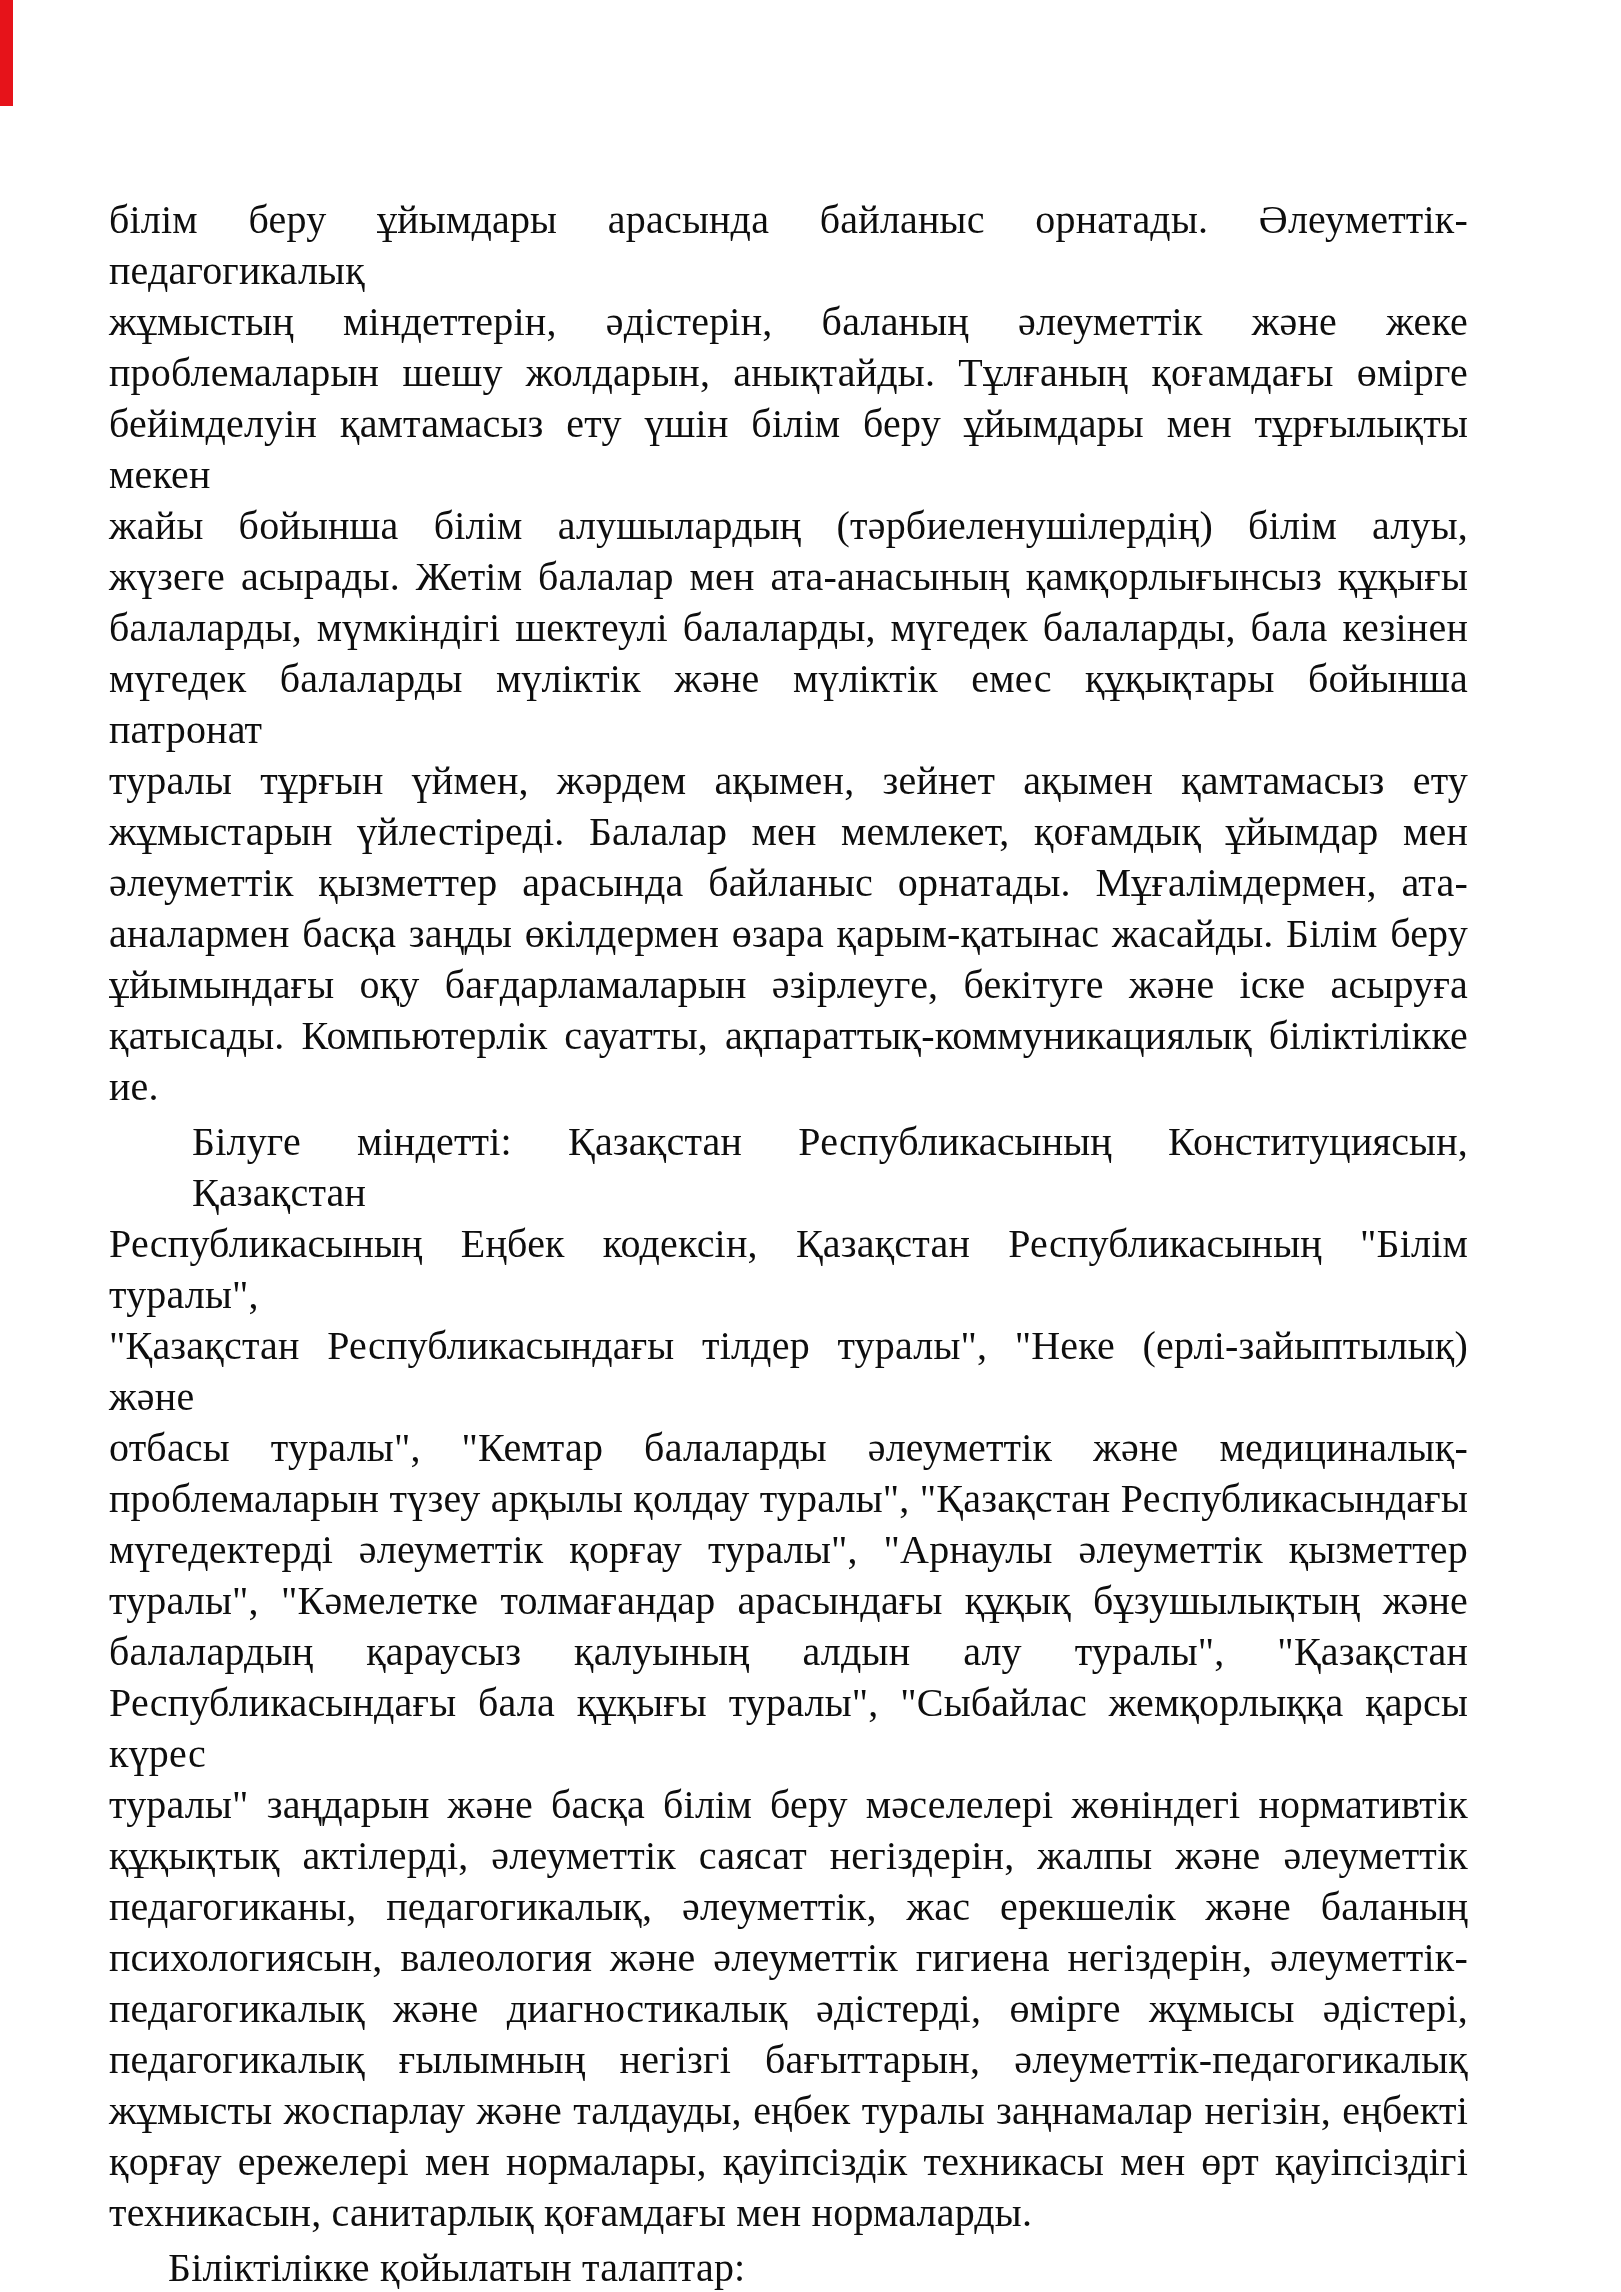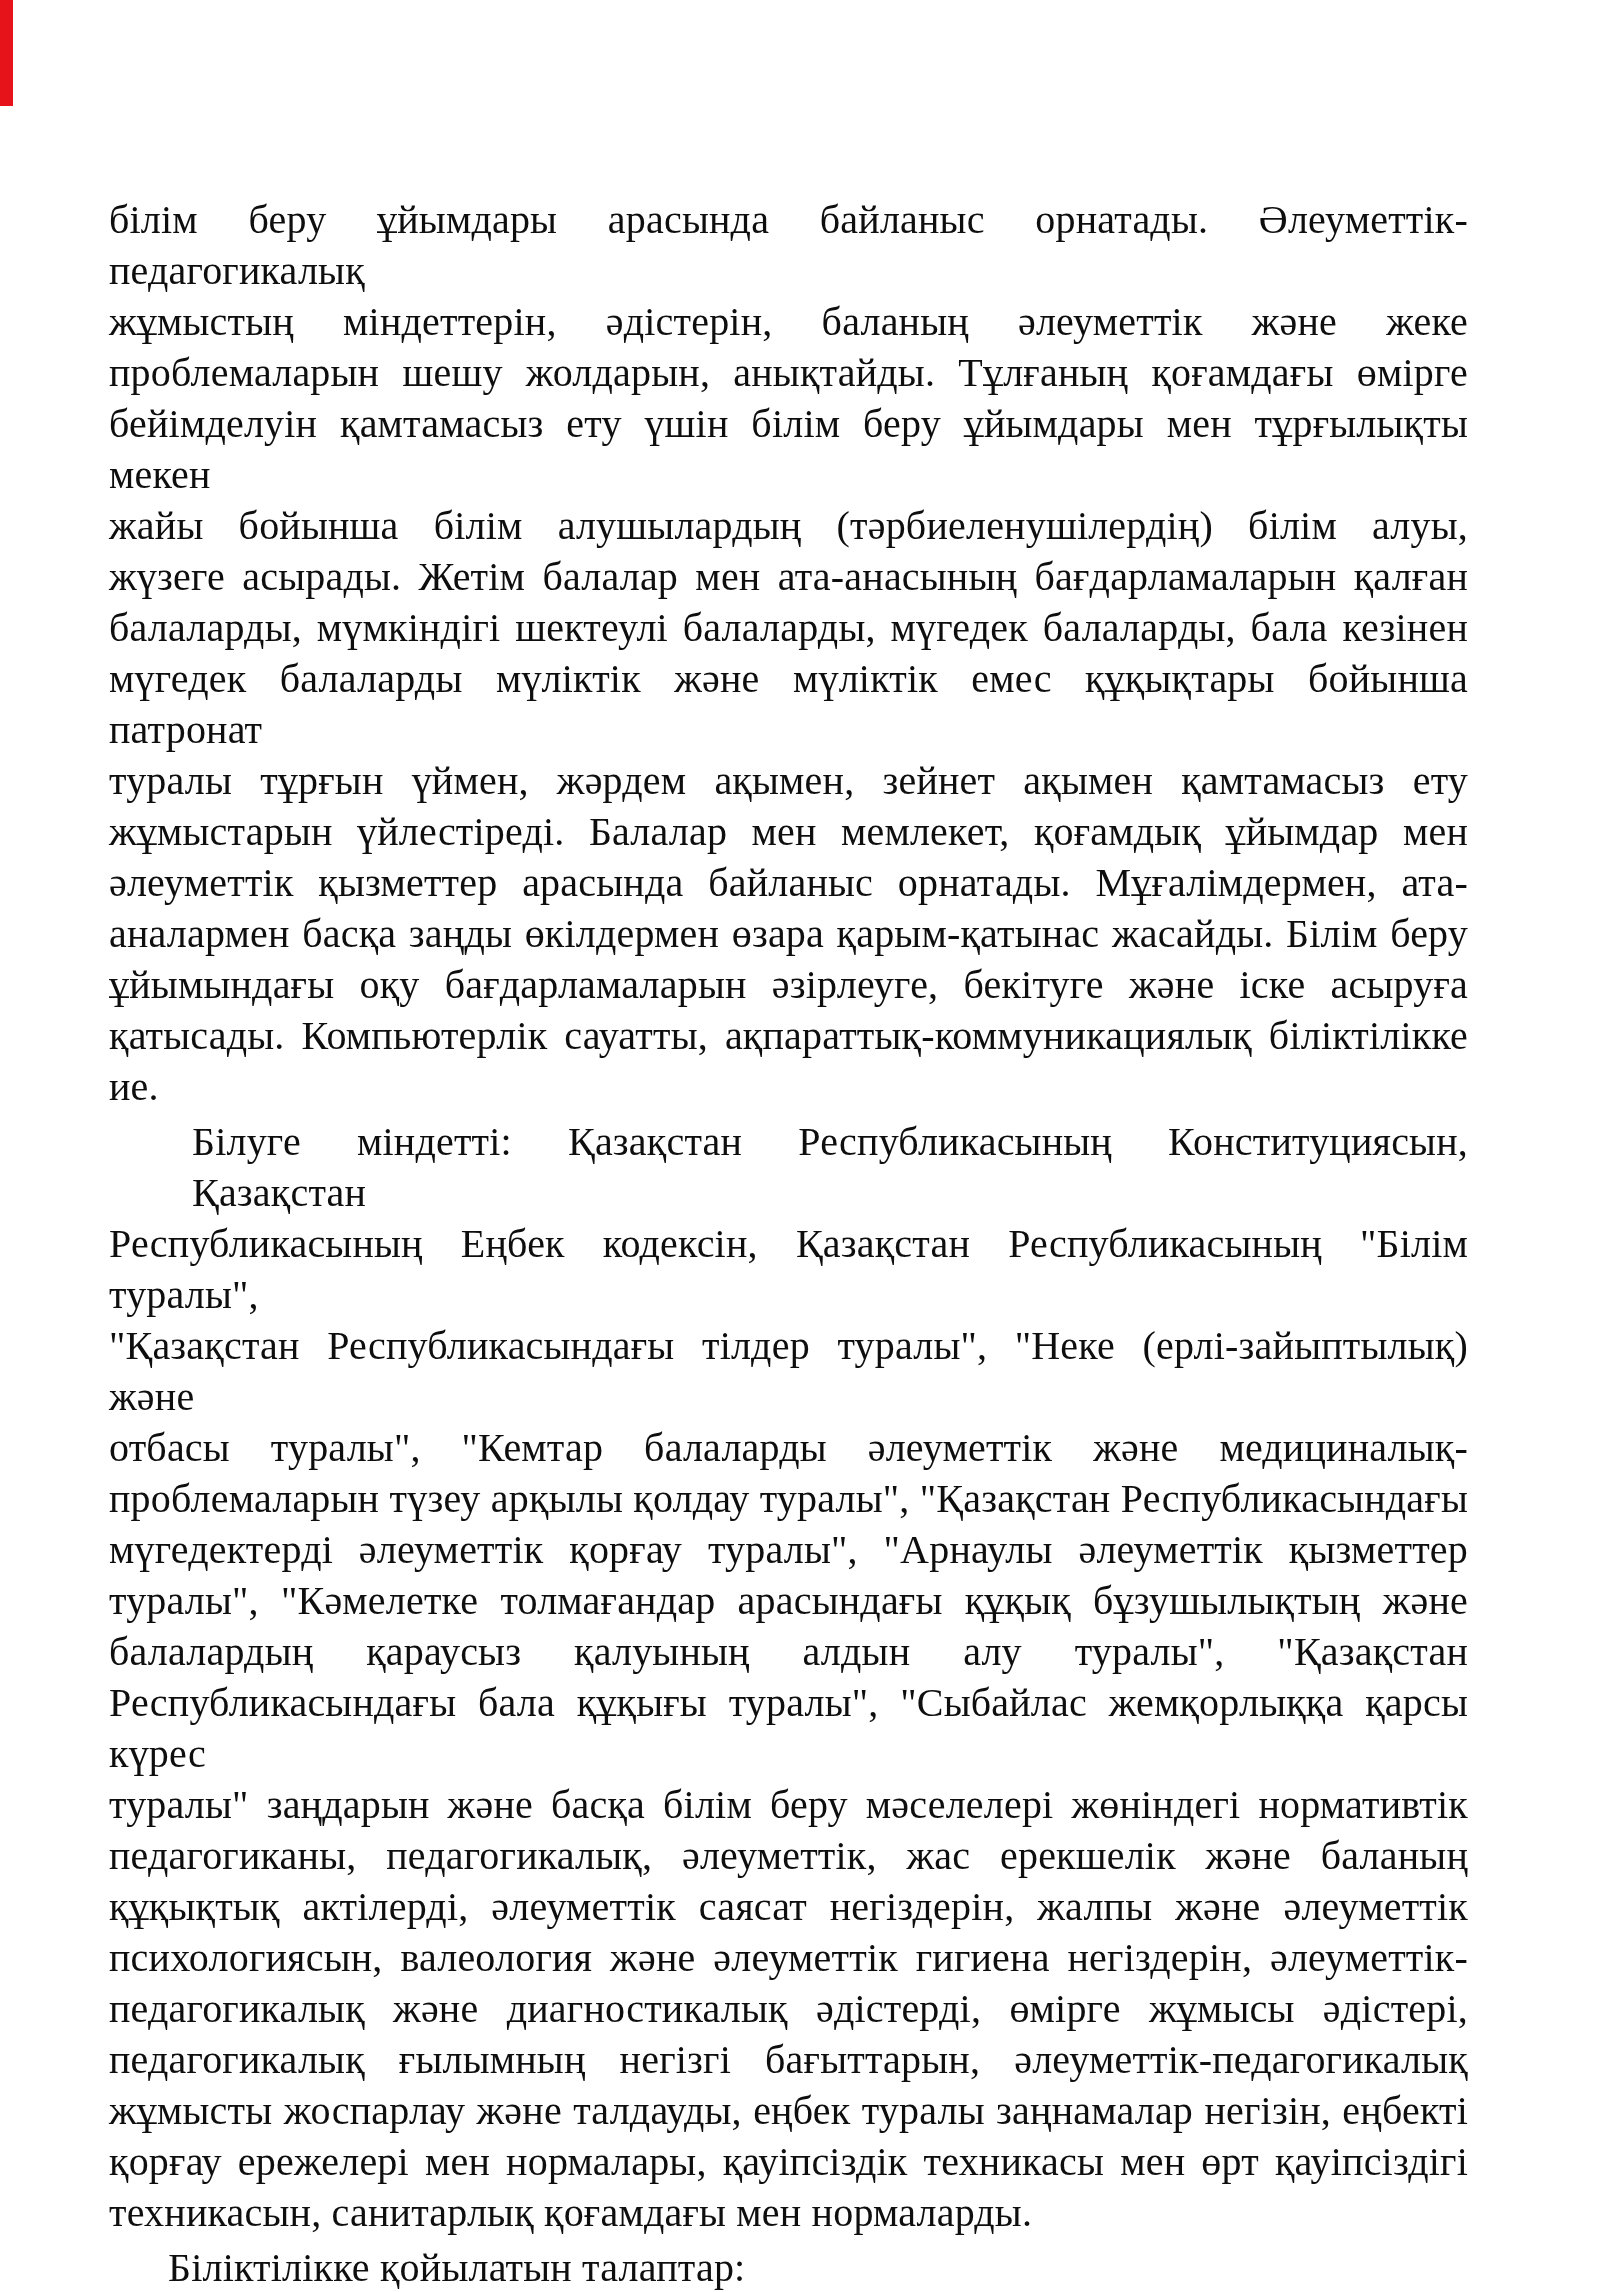--- a/index.html
+++ b/index.html
@@ -52,43 +52,43 @@
 
 <div class="page" style="background: rgb(255, 255, 255);">
   <div class="red-marker" style="background: rgb(230, 19, 26); width: 12.7px; height: 106px;"></div>
   <div class="text-block" id="text-block" style="color: rgb(14, 14, 14);">
       <div class="paragraph">
         <div class="line just">білім беру ұйымдары арасында байланыс орнатады. Әлеуметтік-педагогикалық</div>
         <div class="line just">жұмыстың міндеттерін, әдістерін, баланың әлеуметтік және жеке</div>
         <div class="line just">проблемаларын шешу жолдарын, анықтайды. Тұлғаның қоғамдағы өмірге</div>
         <div class="line just">бейімделуін қамтамасыз ету үшін білім беру ұйымдары мен тұрғылықты мекен</div>
         <div class="line just">жайы бойынша білім алушылардың (тәрбиеленушілердің) білім алуы,</div>
-        <div class="line just">жүзеге асырады. Жетім балалар мен ата-анасының бағдарламаларын қалған</div>
+        <div class="line just">жүзеге асырады. Жетім балалар мен ата-анасының қамқорлығынсыз құқығы</div>
         <div class="line just">балаларды, мүмкіндігі шектеулі балаларды, мүгедек балаларды, бала кезінен</div>
         <div class="line just">мүгедек балаларды мүліктік және мүліктік емес құқықтары бойынша патронат</div>
         <div class="line just">туралы тұрғын үймен, жәрдем ақымен, зейнет ақымен қамтамасыз ету</div>
         <div class="line just">жұмыстарын үйлестіреді. Балалар мен мемлекет, қоғамдық ұйымдар мен</div>
         <div class="line just">әлеуметтік қызметтер арасында байланыс орнатады. Мұғалімдермен, ата-</div>
         <div class="line just">аналармен басқа заңды өкілдермен өзара қарым-қатынас жасайды. Білім беру</div>
         <div class="line just">ұйымындағы оқу бағдарламаларын әзірлеуге, бекітуге және іске асыруға</div>
         <div class="line just">қатысады. Компьютерлік сауатты, ақпараттық-коммуникациялық біліктілікке ие.</div>
       </div>
       <div class="paragraph">
         <div class="line just" style="padding-left: 83px;">Білуге міндетті: Қазақстан Республикасының Конституциясын, Қазақстан</div>
         <div class="line just">Республикасының Еңбек кодексін, Қазақстан Республикасының "Білім туралы",</div>
         <div class="line just">"Қазақстан Республикасындағы тілдер туралы", "Неке (ерлі-зайыптылық) және</div>
         <div class="line just">отбасы туралы", "Кемтар балаларды әлеуметтік және медициналық-</div>
         <div class="line just">проблемаларын түзеу арқылы қолдау туралы", "Қазақстан Республикасындағы</div>
         <div class="line just">мүгедектерді әлеуметтік қорғау туралы", "Арнаулы әлеуметтік қызметтер</div>
         <div class="line just">туралы", "Кәмелетке толмағандар арасындағы құқық бұзушылықтың және</div>
         <div class="line just">балалардың қараусыз қалуының алдын алу туралы", "Қазақстан</div>
         <div class="line just">Республикасындағы бала құқығы туралы", "Сыбайлас жемқорлыққа қарсы күрес</div>
         <div class="line just">туралы" заңдарын және басқа білім беру мәселелері жөніндегі нормативтік</div>
+        <div class="line just">құқықтық актілерді, әлеуметтік саясат негіздерін, жалпы және әлеуметтік</div>
         <div class="line just">педагогиканы, педагогикалық, әлеуметтік, жас ерекшелік және баланың</div>
-        <div class="line just">құқықтық актілерді, әлеуметтік саясат негіздерін, жалпы және әлеуметтік</div>
         <div class="line just">психологиясын, валеология және әлеуметтік гигиена негіздерін, әлеуметтік-</div>
         <div class="line just">педагогикалық және диагностикалық әдістерді, өмірге жұмысы әдістері,</div>
         <div class="line just">педагогикалық ғылымның негізгі бағыттарын, әлеуметтік-педагогикалық</div>
         <div class="line just">жұмысты жоспарлау және талдауды, еңбек туралы заңнамалар негізін, еңбекті</div>
         <div class="line just">қорғау ережелері мен нормалары, қауіпсіздік техникасы мен өрт қауіпсіздігі</div>
         <div class="line">техникасын, санитарлық қоғамдағы мен нормаларды.</div>
       </div>
       <div class="paragraph">
         <div class="line" style="padding-left: 59px;">Біліктілікке қойылатын талаптар:</div>
       </div>

